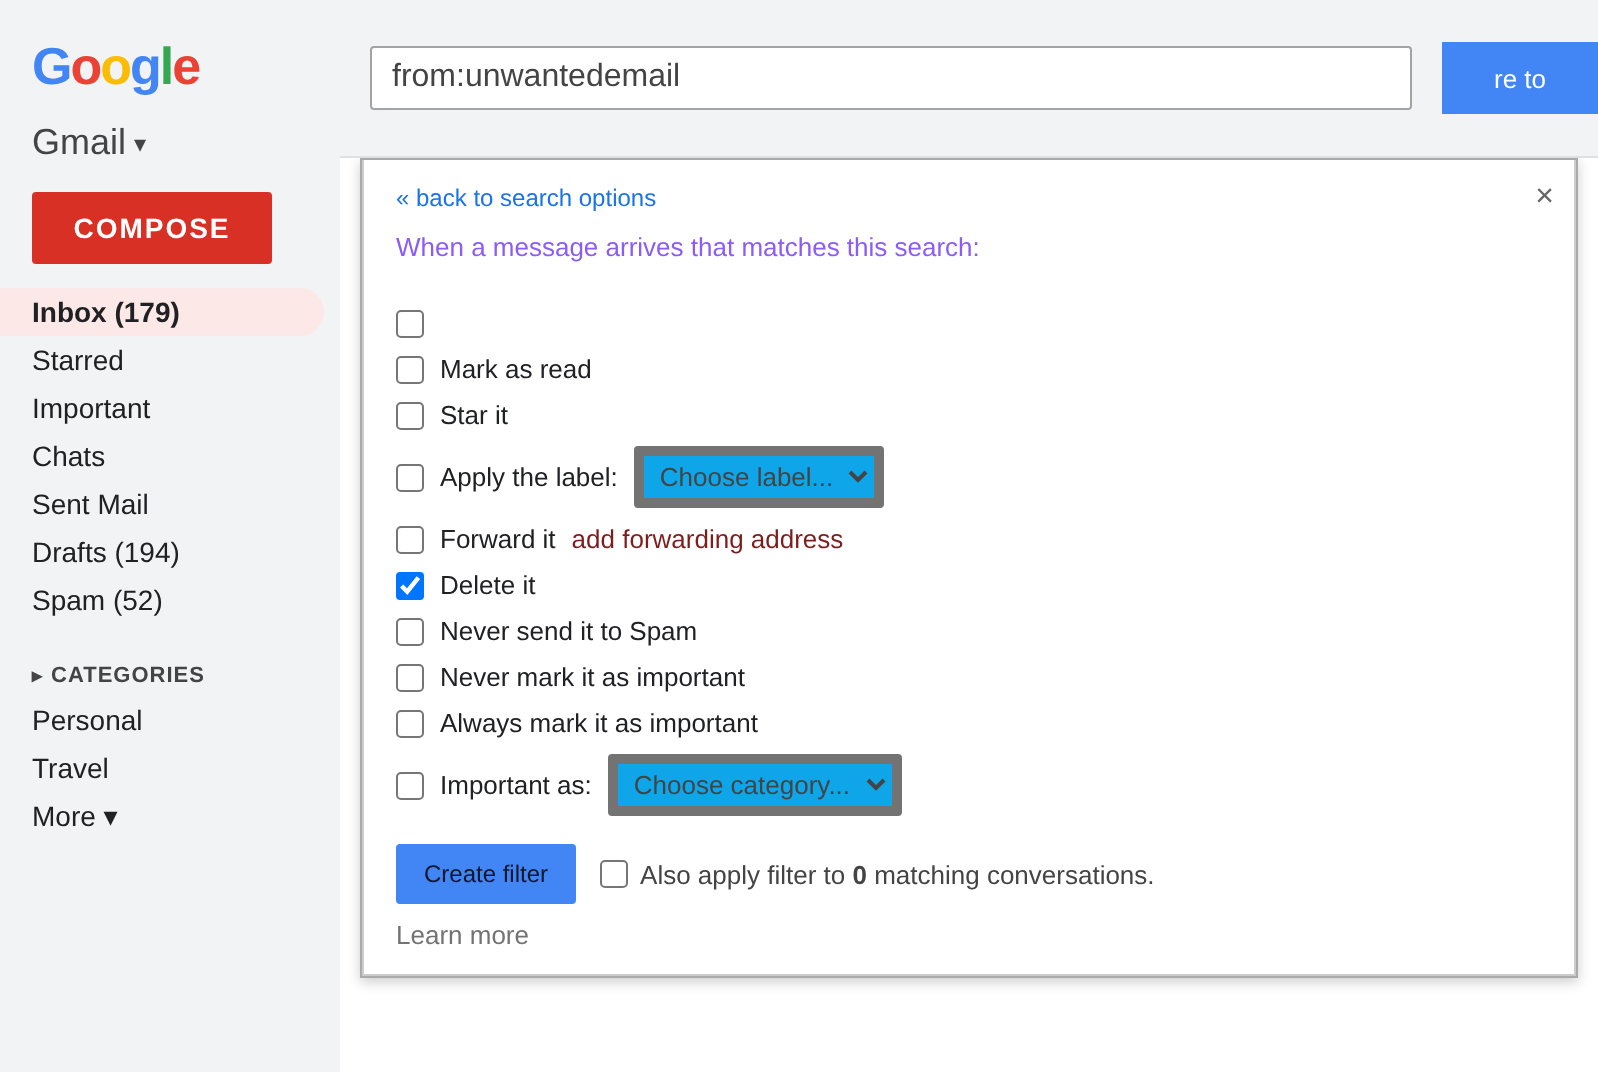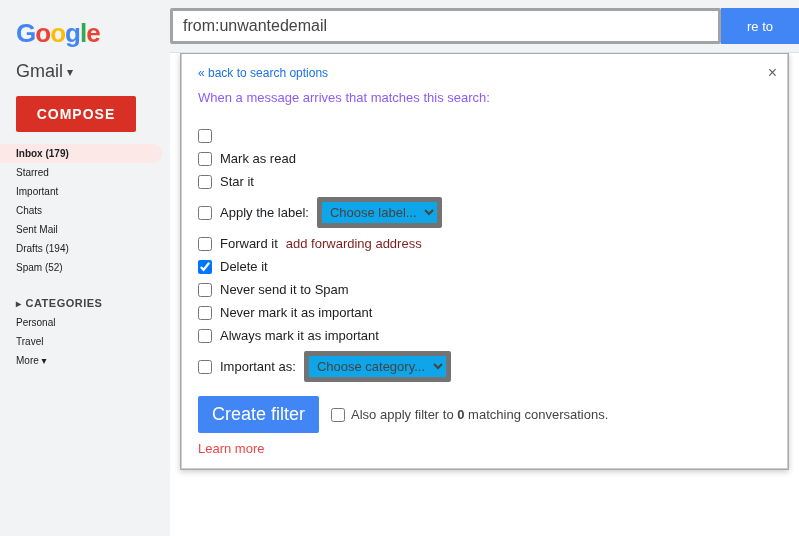--- a/index.html
+++ b/index.html
@@ -51,21 +51,21 @@
     }
 
     .nav-item {
       display: flex;
       align-items: flex-start;
       padding: 4px 16px;
       cursor: pointer;
       border-radius: 0 20px 20px 0;
       margin-right: 8px;
       color: #202124;
-      font-size: 10px;
+      font-size: 14px;
     }
     .nav-item.active { background: #fce8e6; font-weight: bold; }
 
     .nav-section-label {
       padding: 8px 16px 4px 16px;
       font-size: 11px;
       font-weight: bold;
       color: #444;
       text-transform: uppercase;
       letter-spacing: 0.5px;
@@ -93,22 +93,22 @@
       border-bottom: 1px solid #e0e0e0;
       position: relative;
     }
 
     #search-input-wrapper {
       flex: 1;
       display: flex;
       align-items: center;
       background: white;
       border-radius: 2px;
-      border: 3px solid #a3a3a3;
-      margin: 0;
+      border: 1px solid #a3a3a3;
+      margin: 15px;
       padding: 6px 10px;
       font-size: 16px;
       color: #444;
     }
 
     #blue-button-stub {
       background: #4285F4;
       color: white;
       padding: 6px 26px;
       font-size: 13px;
@@ -189,46 +189,46 @@
 
     #create-filter-row {
       display: flex;
       align-items: center;
       margin-top: 14px;
       gap: 12px;
     }
 
     #create-filter-btn {
       background: #4285F4;
-      color: #ffffff;
+      color: #0f172a;
       border: none;
       border-radius: 2px;
       padding: 8px 14px;
-      font-size: 18px;
+      font-size: 12px;
       cursor: pointer;
     }
 
     .also-apply-row {
       display: flex;
       align-items: center;
       gap: 6px;
       font-size: 13px;
       color: #444;
     }
     .also-apply-row input[type="checkbox"] {
       cursor: pointer;
       width: 14px;
       height: 14px;
     }
     .count-highlight { font-weight: bold; }
 
     #learn-more-link {
       display: block;
       margin-top: 8px;
-      color: #ef4444;
+      color: #737373;
       text-decoration: none;
       font-size: 13px;
       cursor: pointer;
     }
 
     .dialog-outer {
       border: 1px solid #aaa;
       box-shadow: 0 2px 6px rgba(0,0,0,0.2);
       background: white;
       margin: 0 10px;

